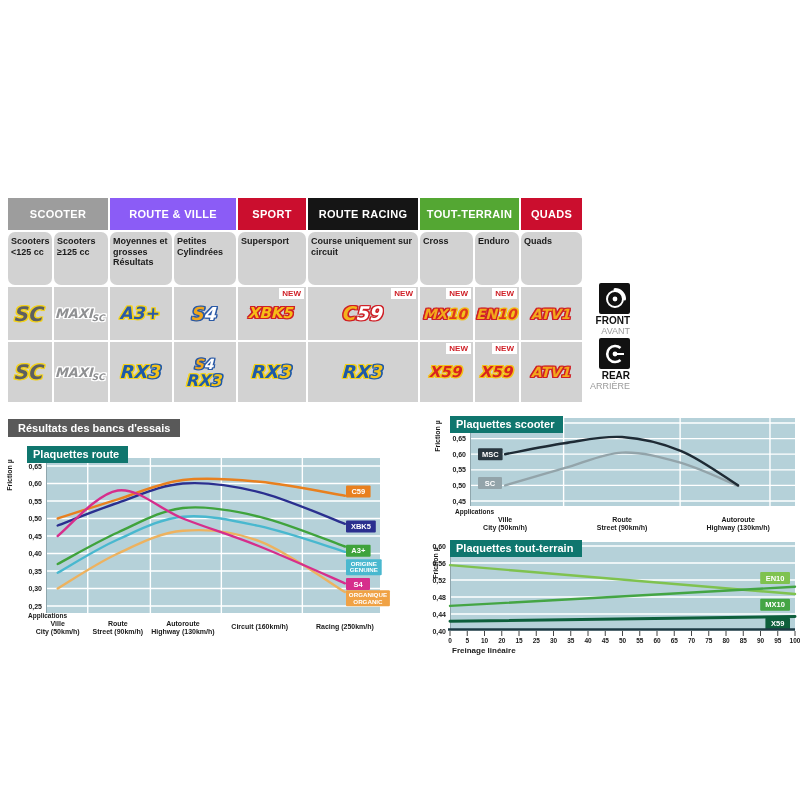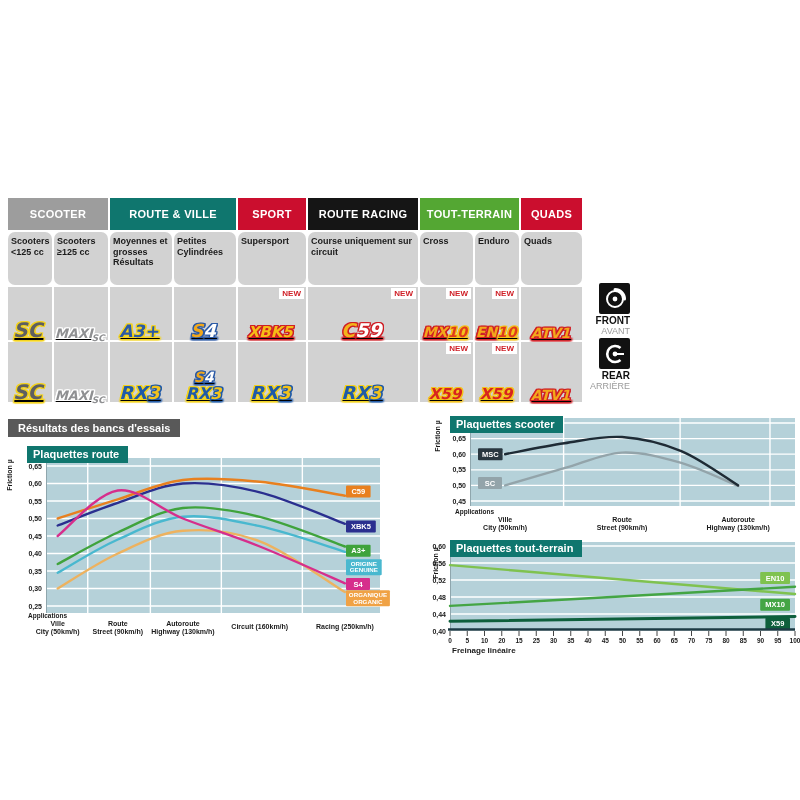--- a/index.html
+++ b/index.html
@@ -10,21 +10,21 @@
     grid-template-columns:44px 54px 62px 62px 68px 110px 53px 44px 61px;
     grid-template-rows:32px 53px 53px 60px;gap:2px;z-index:3;}
   .cat{grid-row:1;display:flex;align-items:center;justify-content:center;
        color:#fff;font-size:11px;font-weight:bold;letter-spacing:.3px;white-space:nowrap;}
   .c1{grid-column:1/3}.c2{grid-column:3/5}.c3{grid-column:5}.c4{grid-column:6}.c5{grid-column:7/9}.c6{grid-column:9}
   .g1{grid-column:1}.g2{grid-column:2}.g3{grid-column:3}.g4{grid-column:4}.g5{grid-column:5}
   .g6{grid-column:6}.g7{grid-column:7}.g8{grid-column:8}.g9{grid-column:9}
   .r2{grid-row:2}.r3{grid-row:3}.r4{grid-row:4}
   .sub{background:#d2d2d2;font-size:9px;font-weight:bold;color:#1a1a1a;
        padding:4px 3px;line-height:1.18;border-radius:7px;}
-  .cell{background:#d2d2d2;position:relative;display:flex;align-items:flex-end;justify-content:center;text-decoration:underline;}
+  .cell{background:#d2d2d2;position:relative;display:flex;align-items:center;justify-content:center;}
   .new{position:absolute;top:1px;right:2px;background:#fff;color:#cf1f26;font-weight:bold;
        font-size:8px;line-height:11px;padding:0 3px;font-style:normal;}
   .bdg{font-family:"DejaVu Sans",sans-serif;font-style:italic;font-weight:bold;
        line-height:1;white-space:nowrap;transform:skewX(-4deg);}
   .ol{text-shadow:1.3px 0 0 var(--o),-1.3px 0 0 var(--o),0 1.3px 0 var(--o),0 -1.3px 0 var(--o),
       1.3px 1.3px 0 var(--o),-1.3px -1.3px 0 var(--o),1.3px -1.3px 0 var(--o),-1.3px 1.3px 0 var(--o);}
   .t-sc{color:#5d5f61;--o:#f3d21c;font-size:20px;}
   .t-maxi{color:#8f9092;--o:#ffffff;font-size:13px;}
   .t-maxi-sub{font-size:9px;display:inline-block;transform:translateY(3px);margin-left:-1px;}
   .t-a3{color:#2b5aa6;--o:#f3d21c;font-size:17px;}
@@ -56,21 +56,21 @@
   #t-route{left:27px;top:418px;text-align:center;} #t-scooter{left:450px;top:388px;} #t-tt{left:450px;top:512px;}
   #charts{position:absolute;left:0;top:0;z-index:1;}
 </style>
 </head>
 <body>
 
 <div class="page">
 
   <div class="prodtable">
     <div class="cat c1" style="background: rgb(157, 157, 157);">SCOOTER</div>
-    <div class="cat c2" style="background: #0f766e;">ROUTE &amp; VILLE</div>
+    <div class="cat c2" style="background: #8b5cf6;">ROUTE &amp; VILLE</div>
     <div class="cat c3" style="background: rgb(203, 14, 46);">SPORT</div>
     <div class="cat c4" style="background: rgb(21, 21, 21);">ROUTE RACING</div>
     <div class="cat c5" style="background: rgb(84, 167, 51);">TOUT-TERRAIN</div>
     <div class="cat c6" style="background: rgb(203, 14, 46);">QUADS</div>
 
     <div class="sub g1 r2">Scooters &lt;125 cc</div>
     <div class="sub g2 r2">Scooters ≥125 cc</div>
     <div class="sub g3 r2">Moyennes et grosses Résultats</div>
     <div class="sub g4 r2">Petites Cylindrées</div>
     <div class="sub g5 r2">Supersport</div>

